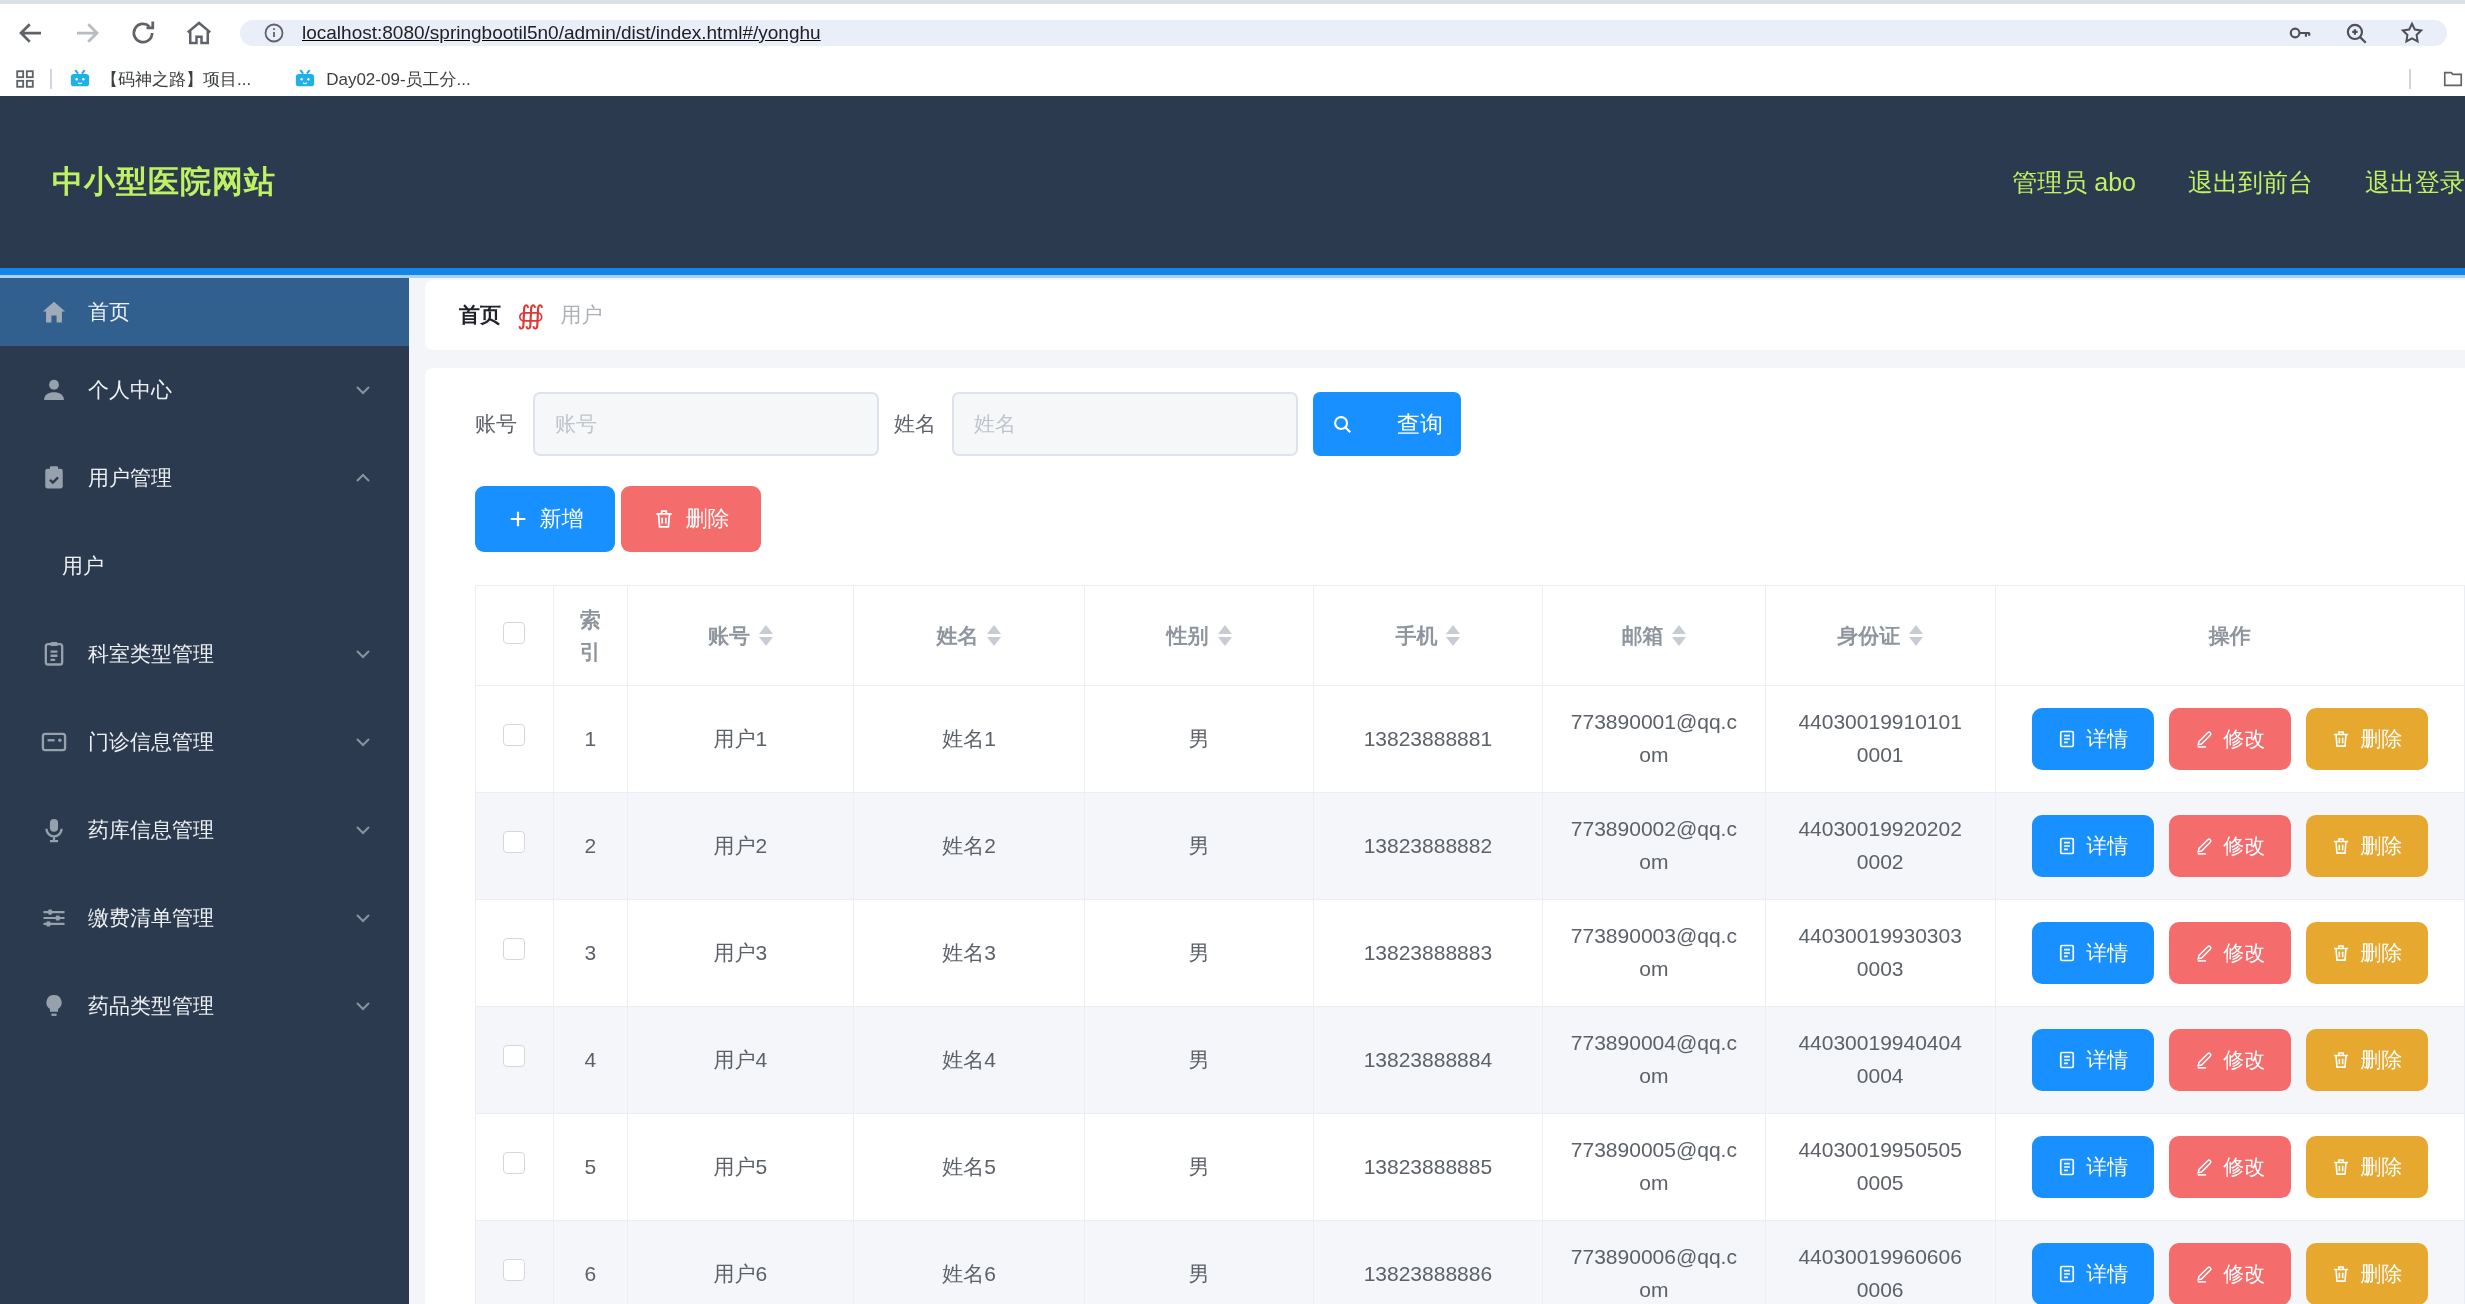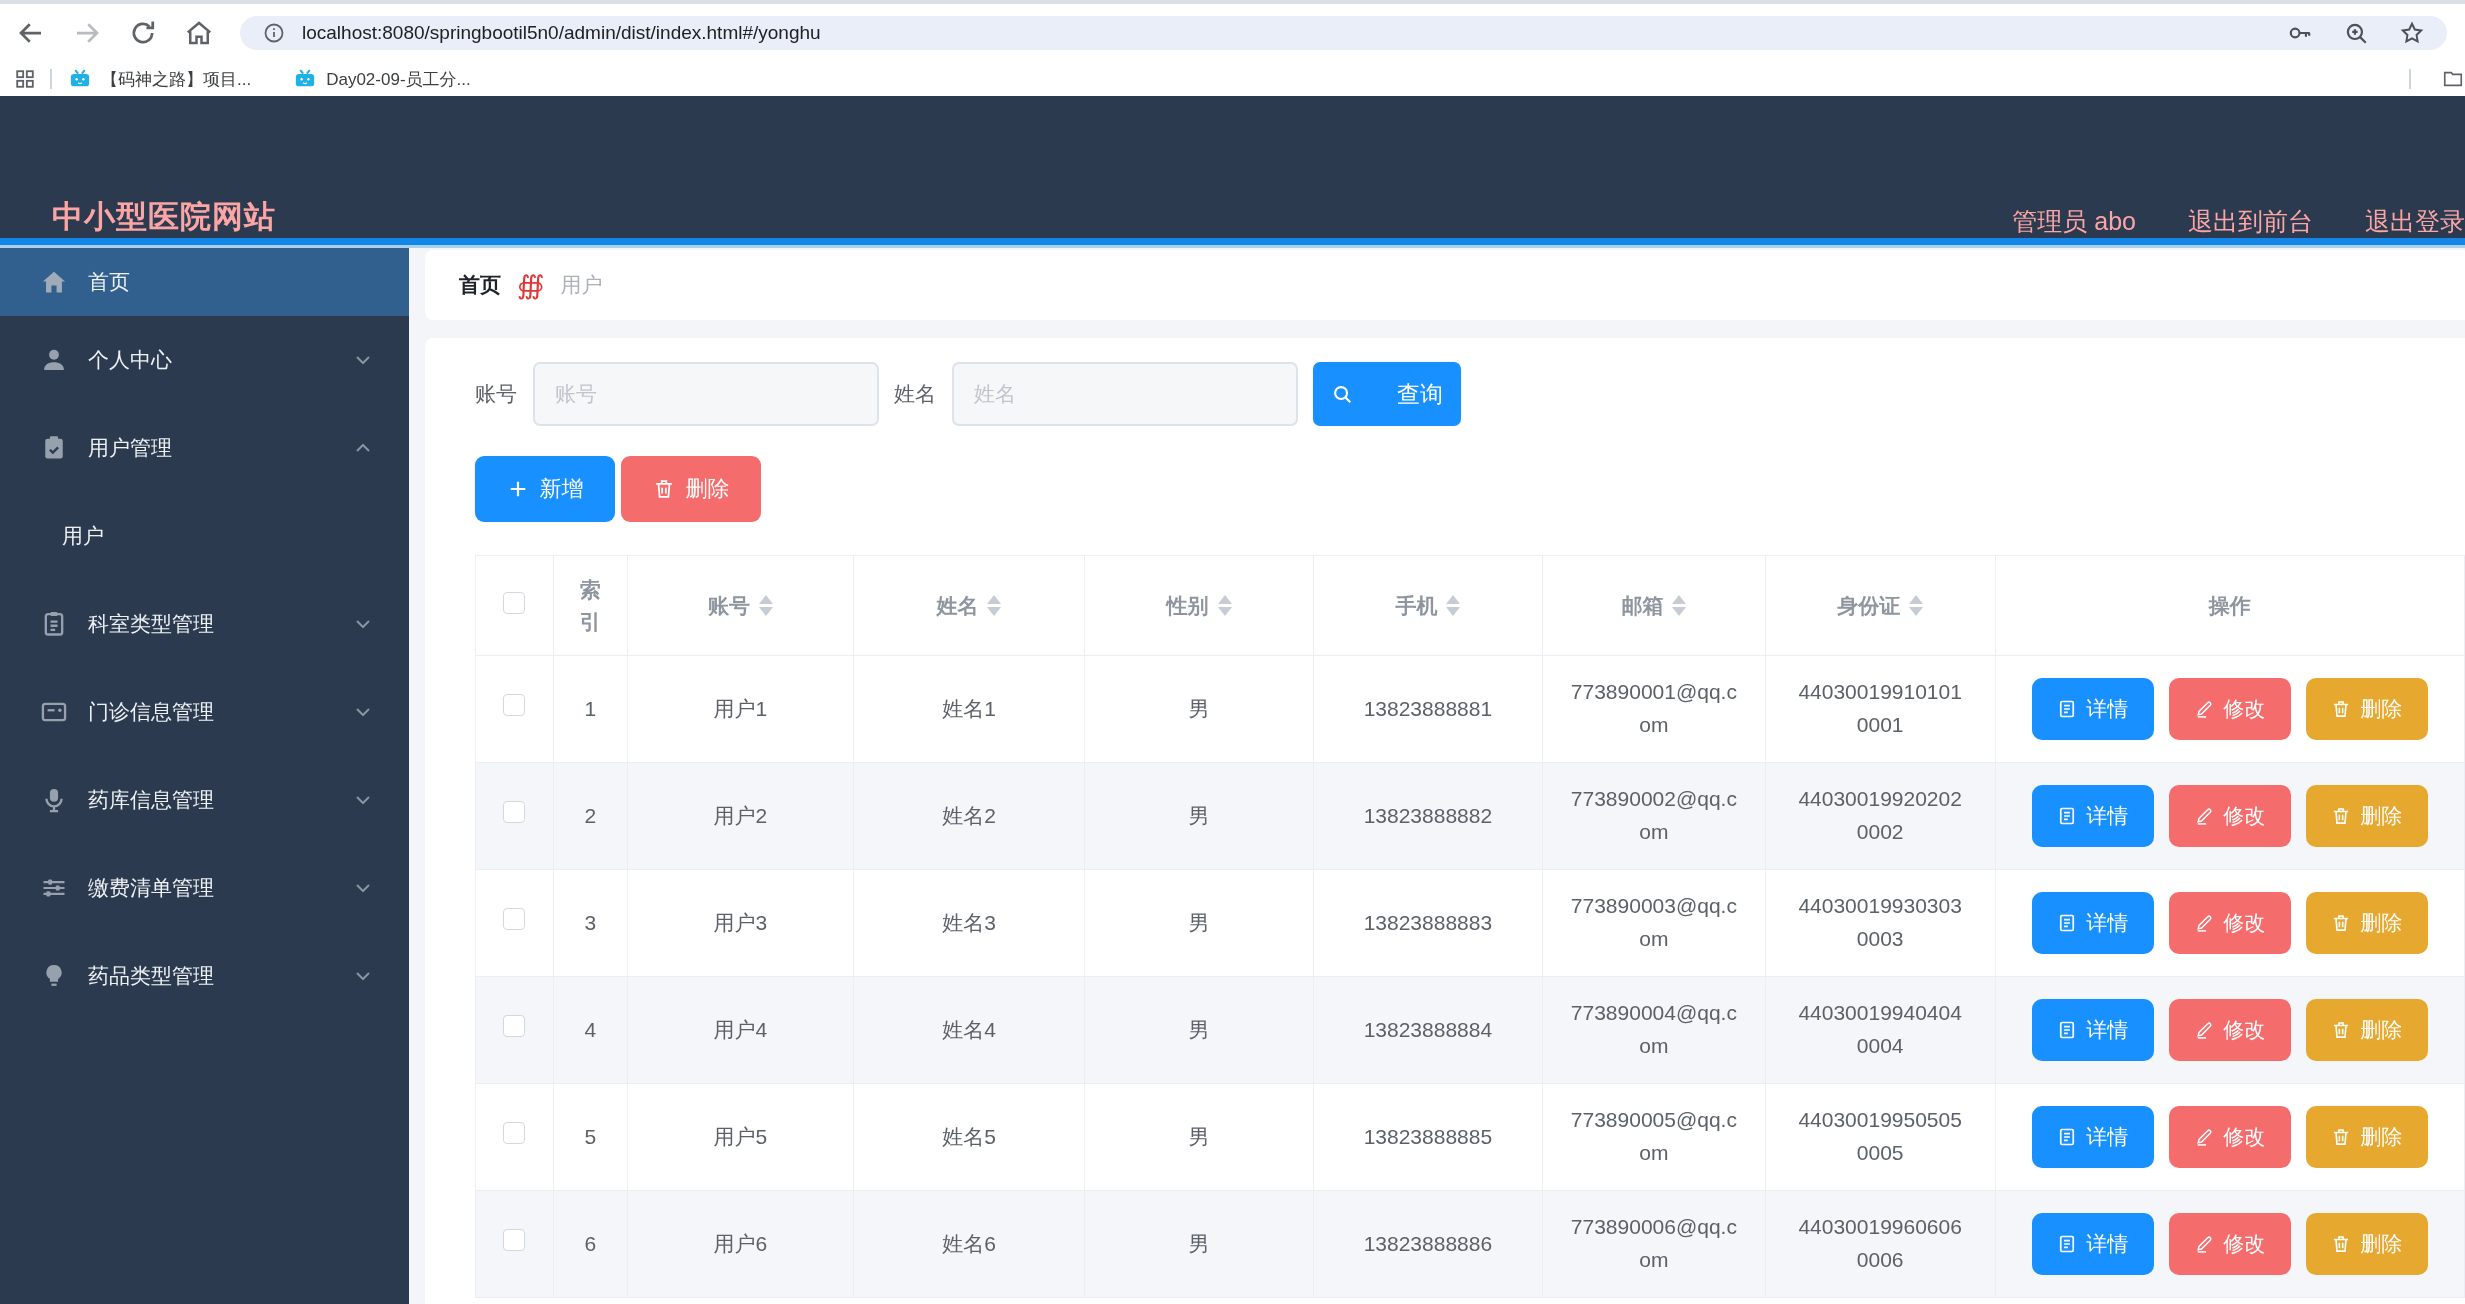--- a/index.html
+++ b/index.html
@@ -11,36 +11,36 @@
   body{font-family:"Liberation Sans","DejaVu Sans",sans-serif;background:#fff;}
   .screen{width:2465px;height:1304px;overflow:hidden;display:flex;flex-direction:column;}
   svg{display:block;}
   .icon svg{width:100%;height:100%;}
 
   
   .win-strip{height:4px;background:#dbe0e6;}
   .toolbar{height:58px;background:#fff;display:flex;align-items:center;padding:0 18px 0 16px;}
   .tbtn{width:30px;height:30px;color:#5f6368;margin-right:26px;flex:none;}
   .tbtn.disabled{color:#b8bcc2;}
-  .omnibox{flex:1;height:34px;background:#e9eef8;border-radius:21px;display:flex;align-items:center;padding:0 22px;min-width:0;}
+  .omnibox{flex:1;height:26px;background:#e9eef8;border-radius:21px;display:flex;align-items:center;padding:0 22px;min-width:0;text-decoration:underline;}
   .omni-info{width:24px;height:24px;color:#5f6368;margin-right:16px;flex:none;}
   .url{font-size:19px;color:#202124;white-space:nowrap;overflow:hidden;flex:1;}
   .omni-right{display:flex;align-items:center;gap:30px;margin-left:16px;}
   .omni-right .icon{width:26px;height:26px;color:#4d5156;}
 
   .bookmarks{height:34px;background:#fff;display:flex;align-items:center;padding:0 10px 0 14px;font-size:17px;color:#3c4043;}
   .bm-grid{width:22px;height:22px;color:#5f6368;margin-right:14px;flex:none;}
   .bm-sep{width:2px;height:20px;background:#cdd6e0;margin-right:16px;flex:none;}
   .bookmark{display:flex;align-items:center;gap:9px;margin-right:42px;white-space:nowrap;}
   .bm-tv{width:24px;height:22px;flex:none;}
   .bm-right{margin-left:auto;display:flex;align-items:center;gap:14px;}
   .bm-folder{width:24px;height:22px;color:#5f6368;margin-right:-10px;}
 
   
-  .appbar{height:142px;background:var(--dark);display:flex;align-items:flex-end;padding:0 0 0 52px;color:#fca5a5;}
+  .appbar{height:172px;background:var(--dark);display:flex;align-items:center;padding:0 0 0 52px;color:#bef264;}
   .app-title{font-size:31px;font-weight:bold;letter-spacing:1px;}
   .app-links{margin-left:auto;display:flex;gap:52px;font-size:25px;white-space:nowrap;padding-left:40px;}
   .app-link{cursor:pointer;}
   .blue-bar{height:10px;background:var(--topblue);border-bottom:3px solid #a9d2f1;}
 
   
   .main{flex:1;display:flex;min-height:0;}
   .sidebar{width:409px;background:var(--dark);flex:none;overflow:hidden;}
   .menu-item{height:88px;display:flex;align-items:center;padding:0 34px 0 40px;color:#eef1f4;font-size:21px;cursor:pointer;}
   .menu-item.active{height:68px;background:var(--active);}

